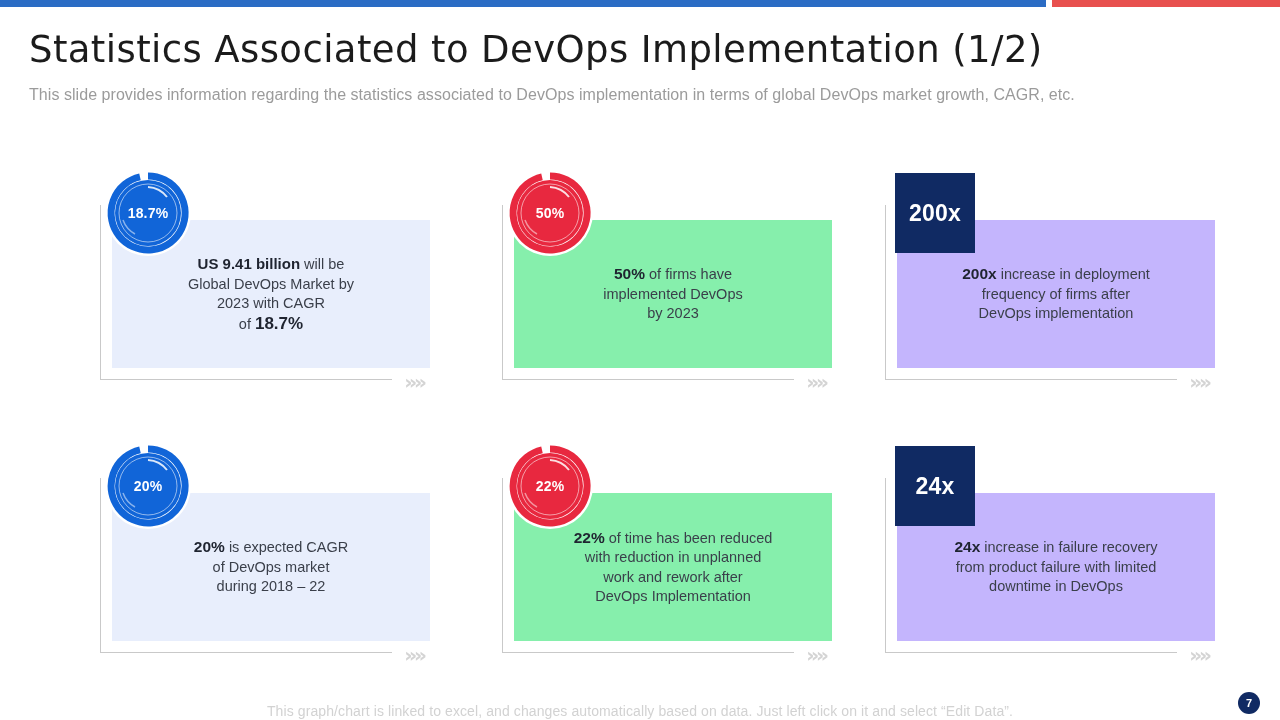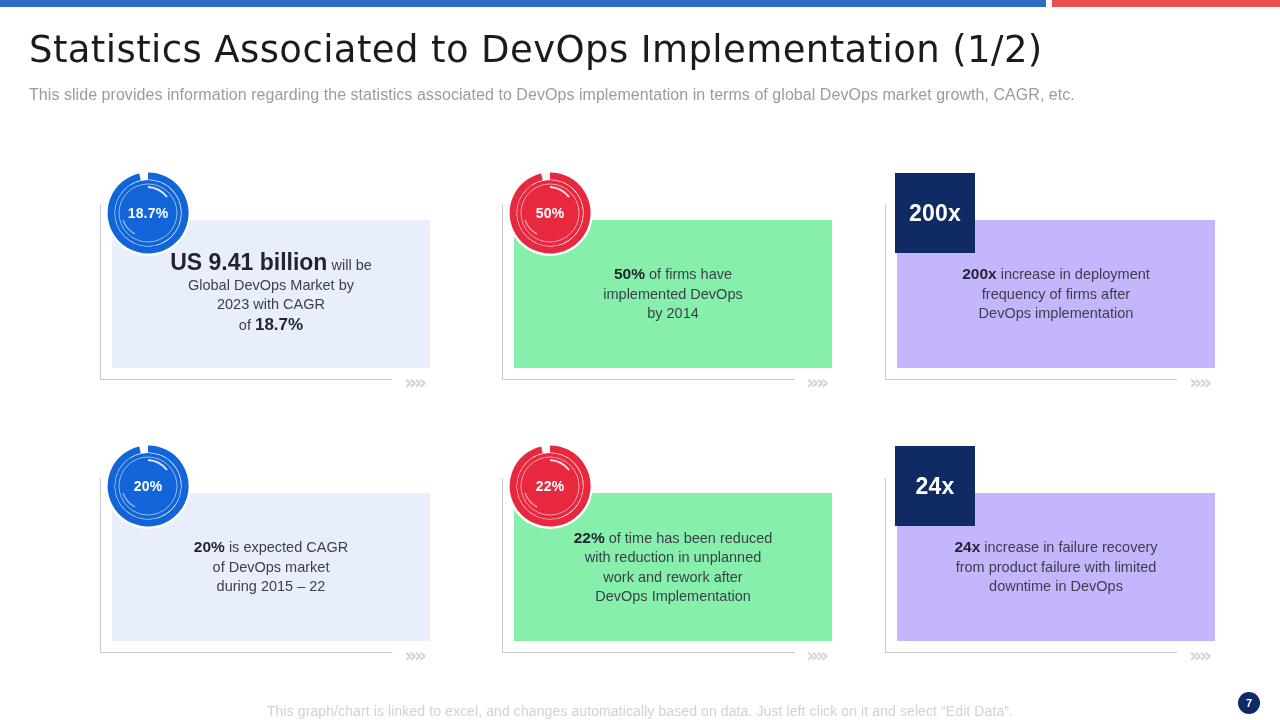--- a/index.html
+++ b/index.html
@@ -62,21 +62,21 @@
   .panel-blue-mid   { background:#c4b5fd; }
 
   .panel-text {
     font-size:14.5px; line-height:19.5px; color:#3a3f4a;
     padding:0 26px;
   }
   .panel-text b { font-weight:700; color:#1f2430; font-size:15.5px; }
 
   
   .card-1 .panel-text { font-size:14.5px; line-height:19.5px; }
-  .card-1 .panel-text b.big { font-size:23px; }
+  .card-1 .panel-text b.big { font-size:15px; }
   .card-1 .panel-text b.mid { font-size:17px; }
 
   
   .badge-circle {
     position:absolute; left:5px; top:0;
     width:86px; height:86px; border-radius:50%;
     background:#ffffff;
     display:flex; align-items:center; justify-content:center;
     z-index:5;
   }
@@ -151,21 +151,21 @@
           </div>
   </div>
   <div class="card card-2" style="left:502px; top:170px;">
     <div class="frame-left"></div>
     <div class="frame-bottom"></div>
     <div class="chevron">»»</div>
     <div class="panel panel-pink">
       <div class="panel-text">
         <div><b>50%</b> of firms have</div>
             <div>implemented DevOps</div>
-            <div>by 2014</div>
+            <div>by 2023</div>
       </div>
     </div>
     <div class="badge-circle">
 
   <svg width="86" height="86" viewBox="0 0 86 86" aria-hidden="true">
     <circle cx="43" cy="43" r="33" fill="#e8283f"></circle>
     <path d="M 43 6 A 37 37 0 1 1 35 6.9" fill="none" stroke="#e8283f" stroke-width="7"></path>
     <circle cx="43" cy="43" r="29" fill="none" stroke="#ffffff" stroke-opacity="0.55" stroke-width="1"></circle>
     <path d="M 43 17 A 26 26 0 0 1 62 27" fill="none" stroke="#ffffff" stroke-opacity="0.85" stroke-width="2"></path>
     <path d="M 18 50 A 26 26 0 0 0 30 64" fill="none" stroke="#ffffff" stroke-opacity="0.5" stroke-width="1.5"></path>
@@ -189,21 +189,21 @@
             </div>
   </div>
   <div class="card card-4" style="left:100px; top:443px;">
     <div class="frame-left"></div>
     <div class="frame-bottom"></div>
     <div class="chevron">»»</div>
     <div class="panel panel-blue-light">
       <div class="panel-text">
         <div><b>20%</b> is expected  CAGR</div>
             <div>of DevOps market</div>
-            <div>during 2015 – 22</div>
+            <div>during 2018 – 22</div>
       </div>
     </div>
     <div class="badge-circle">
 
   <svg width="86" height="86" viewBox="0 0 86 86" aria-hidden="true">
     <circle cx="43" cy="43" r="33" fill="#1165d8"></circle>
     <path d="M 43 6 A 37 37 0 1 1 35 6.9" fill="none" stroke="#1165d8" stroke-width="7"></path>
     <circle cx="43" cy="43" r="29" fill="none" stroke="#ffffff" stroke-opacity="0.55" stroke-width="1"></circle>
     <path d="M 43 17 A 26 26 0 0 1 62 27" fill="none" stroke="#ffffff" stroke-opacity="0.85" stroke-width="2"></path>
     <path d="M 18 50 A 26 26 0 0 0 30 64" fill="none" stroke="#ffffff" stroke-opacity="0.5" stroke-width="1.5"></path>

